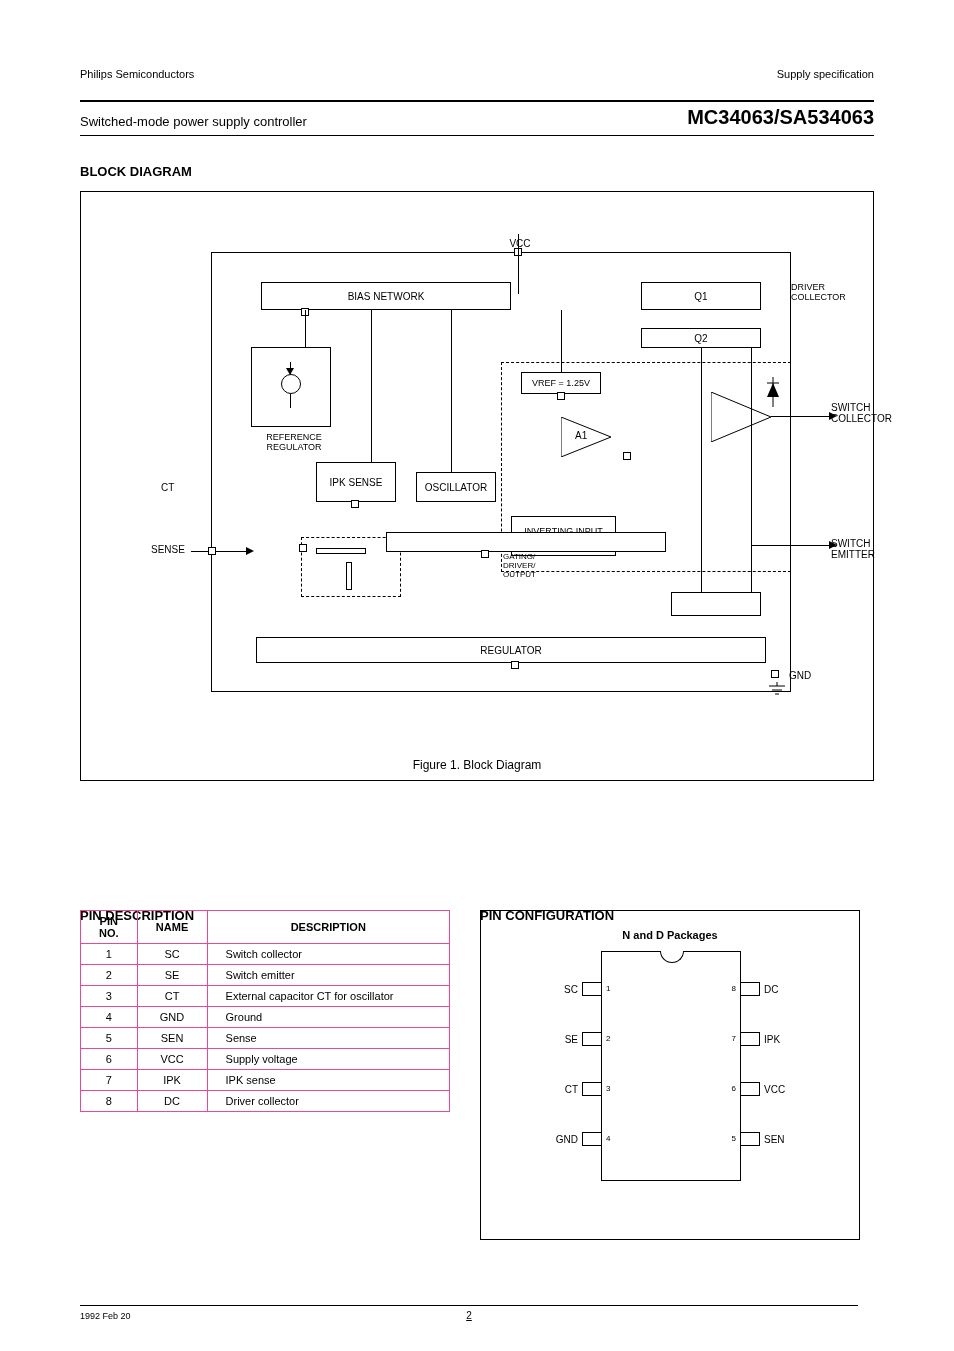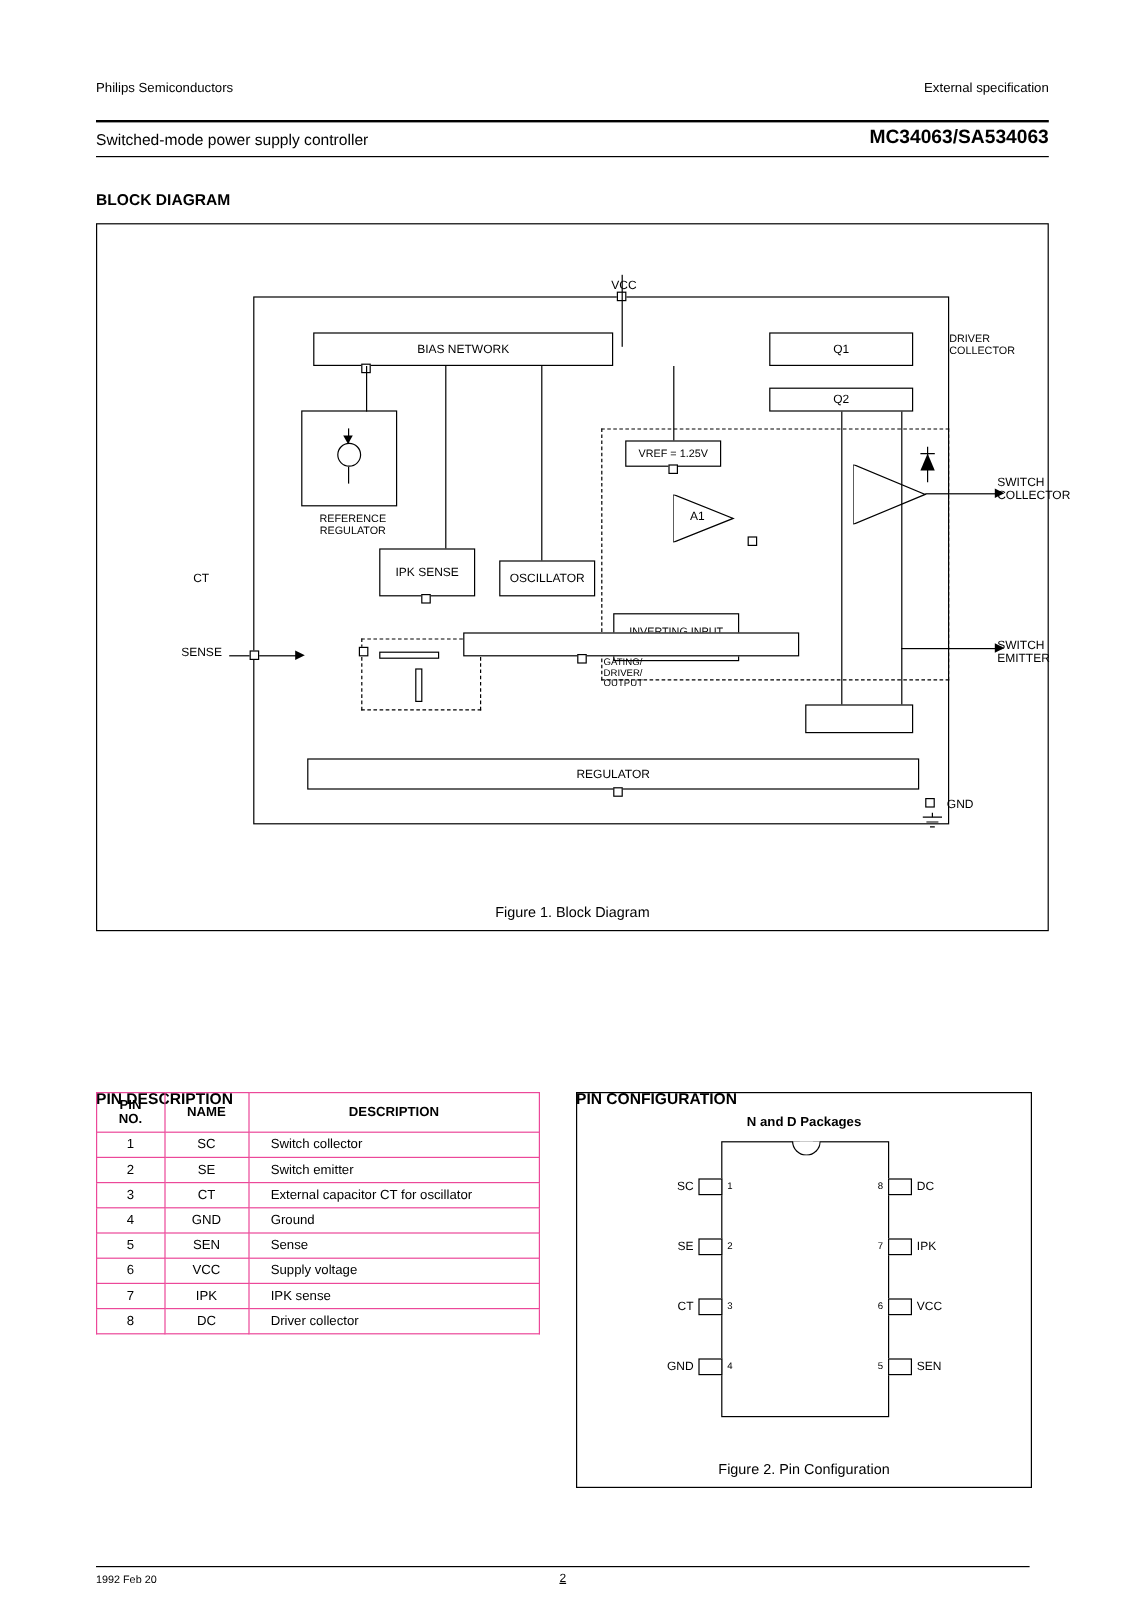--- a/index.html
+++ b/index.html
@@ -14,21 +14,21 @@
   }
   .page {
     padding: 68px 80px 40px 80px;
   }
   .header-line { border-top: 2px solid #000; margin-top: 20px; }
   .header-row {
     display: flex; justify-content: space-between; align-items: flex-end;
     margin-top: 4px; margin-bottom: 6px;
   }
   .title { font-size: 13px; }
-  .partno { font-size: 16px; font-weight: bold; }
+  .partno { font-size: 20px; font-weight: bold; }
   .hr2 { border-top: 1px solid #000; }
 
   .section-title { font-size: 13px; font-weight: bold; margin: 28px 0 12px 0; }
 
   
   .diagram-frame {
     border: 1px solid #000;
     height: 590px;
     position: relative;
     background: #fff;
@@ -78,21 +78,21 @@
   .footer-line { border-top: 1px solid #000; margin: 0 80px; }
   .footer-txt { text-align: center; font-size: 10px; margin-top: 4px; }
   .foot-left { position:absolute; left: 80px; bottom: 0; font-size: 9px; }
 </style>
 </head>
 <body>
 
 <div class="page">
   <div style="display:flex; justify-content:space-between; font-size:11px;">
     <span>Philips Semiconductors</span>
-    <span>External specification</span>
+    <span>Supply specification</span>
   </div>
   <div class="header-line"></div>
   <div class="header-row">
     <span class="title">Switched-mode power supply controller</span>
     <span class="partno">MC34063/SA534063</span>
   </div>
   <div class="hr2"></div>
 
   <div class="section-title">BLOCK DIAGRAM</div>
 
@@ -295,20 +295,19 @@
 
     <span class="pn l" style="top:32px;">SC</span>
     <span class="pn l" style="top:82px;">SE</span>
     <span class="pn l" style="top:132px;">CT</span>
     <span class="pn l" style="top:182px;">GND</span>
     <span class="pn r" style="top:32px;">DC</span>
     <span class="pn r" style="top:82px;">IPK</span>
     <span class="pn r" style="top:132px;">VCC</span>
     <span class="pn r" style="top:182px;">SEN</span>
   </div>
-  <div class="figcap">Figure 2.  Pin Configuration</div>
 </div>
 
 <div class="footer">
   <div class="foot-left">1992 Feb 20</div>
   <div class="footer-line"></div>
   <div class="footer-txt">2</div>
 </div>
 
 </body></html>

